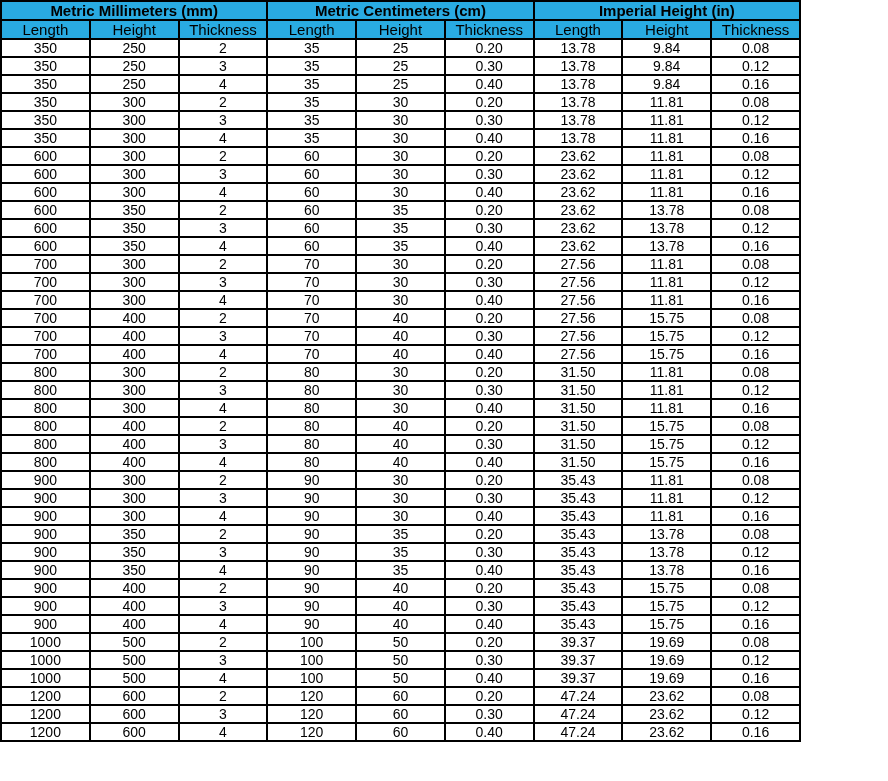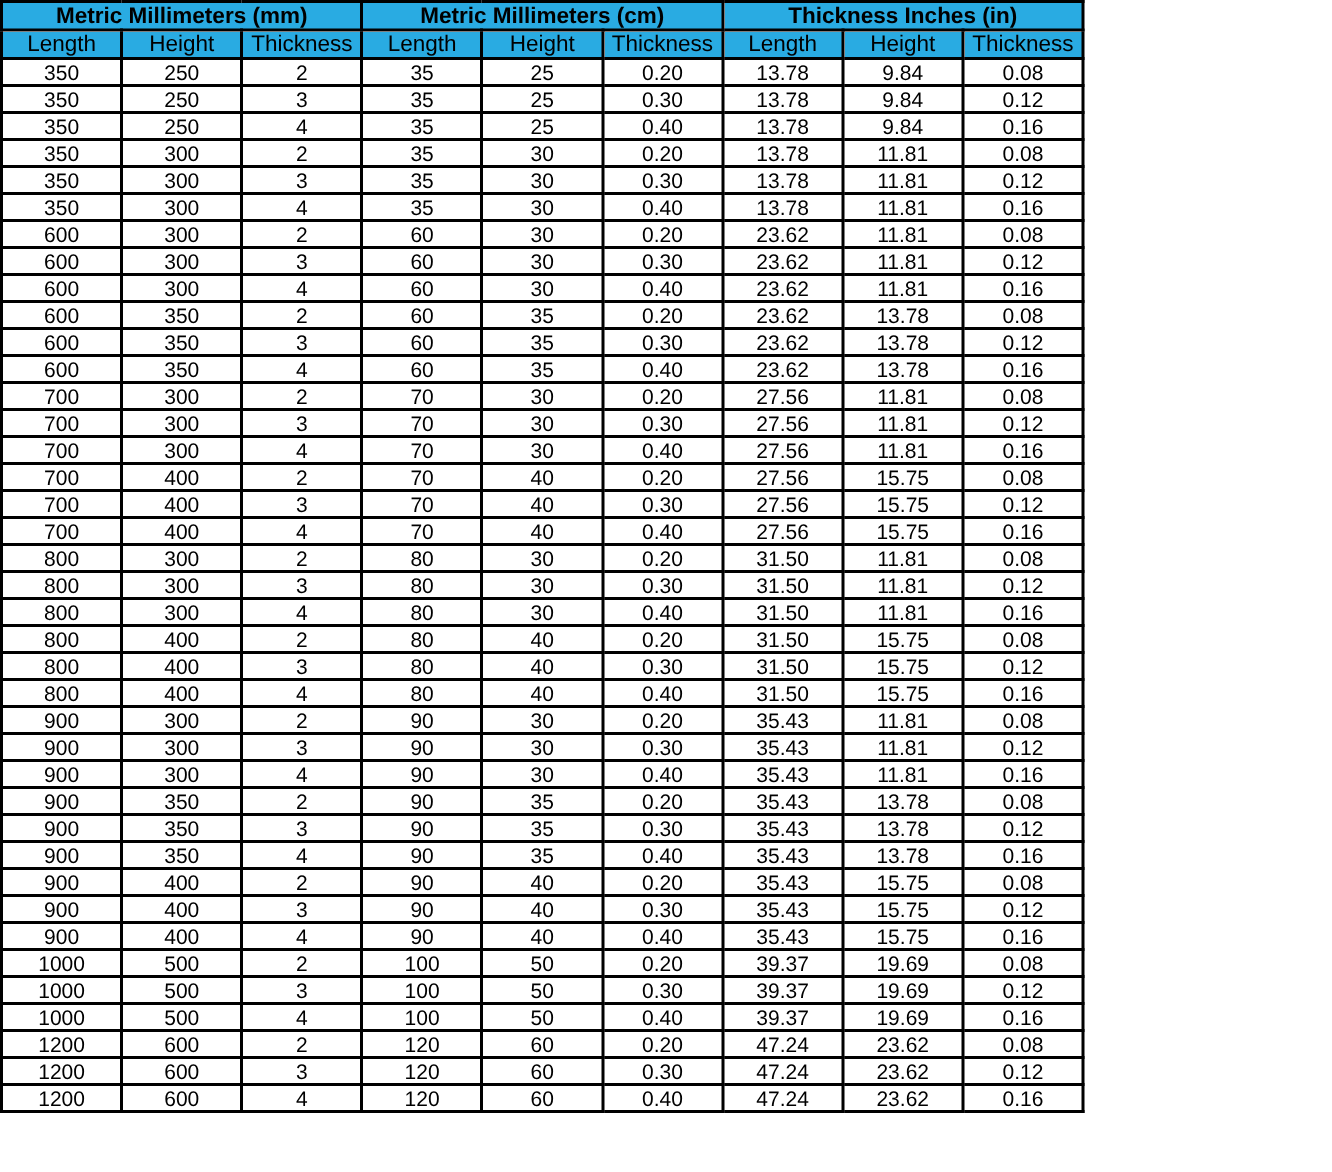--- a/index.html
+++ b/index.html
@@ -5,21 +5,21 @@
   :root { --header-bg: #29ABE2; --border-color: #000000; --cell-bg: #FFFFFF; }
   * { box-sizing: border-box; }
   html, body {
     margin: 0;
     padding: 0;
     width: 888px;
     background: #fff;
     font-family: "Liberation Sans", sans-serif;
   }
   table.size-table {
-    width: 723px;
+    width: 801px;
     border-collapse: collapse;
     table-layout: fixed;
     border: 2px solid var(--border-color);
   }
   table.size-table th,
   table.size-table td {
     border: 2px solid var(--border-color);
     padding: 0;
     text-align: center;
     vertical-align: middle;
@@ -46,22 +46,22 @@
     font-size: 14px;
   }
 </style>
 </head>
 <body>
 
 <table class="size-table">
   <thead>
     <tr class="group-header-row">
       <th colspan="3">Metric Millimeters (mm)</th>
-      <th colspan="3">Metric Millimeters (cm)</th>
-      <th colspan="3">Thickness Inches (in)</th>
+      <th colspan="3">Metric Centimeters (cm)</th>
+      <th colspan="3">Imperial Height (in)</th>
     </tr>
     <tr class="column-header-row">
       <th>Length</th>
       <th>Height</th>
       <th>Thickness</th>
       <th>Length</th>
       <th>Height</th>
       <th>Thickness</th>
       <th>Length</th>
       <th>Height</th>

